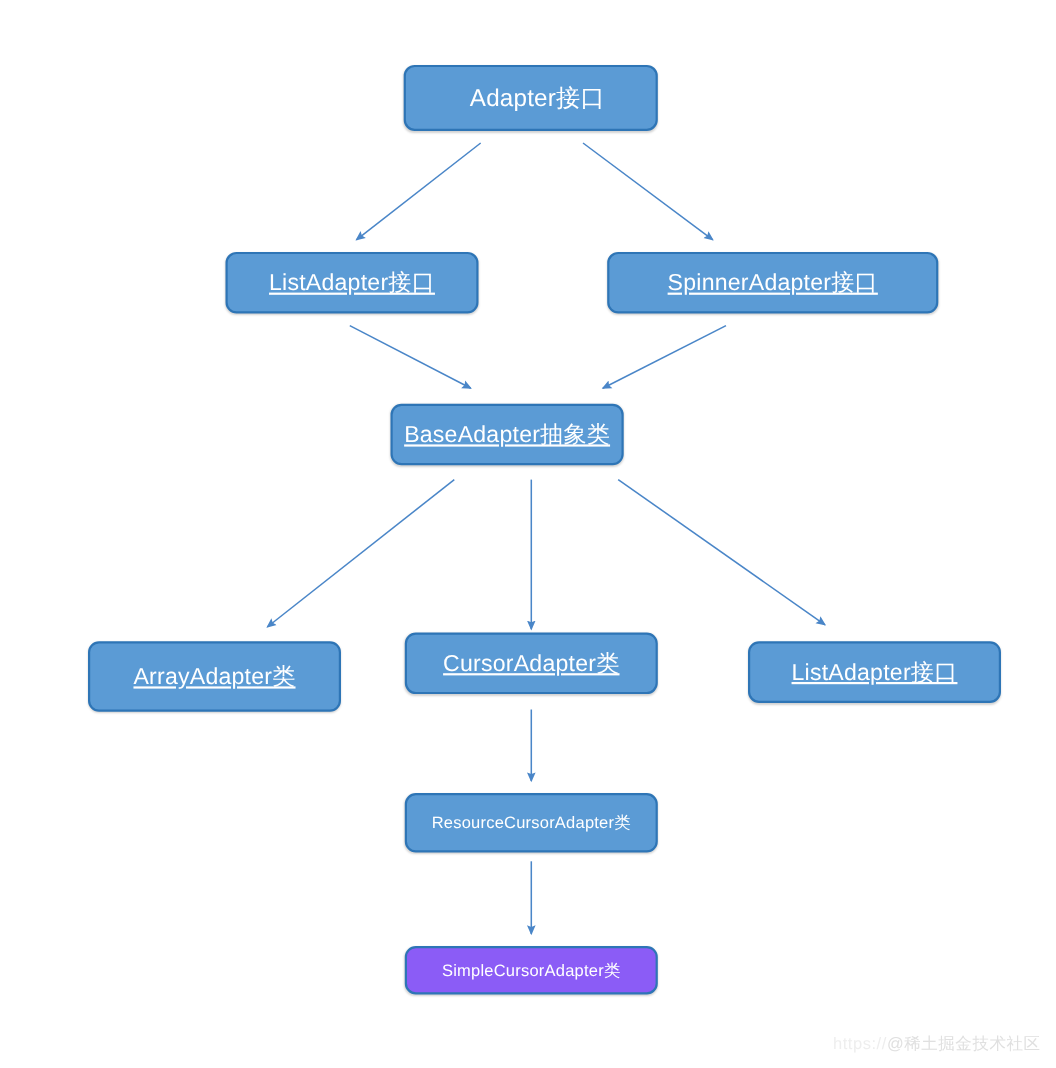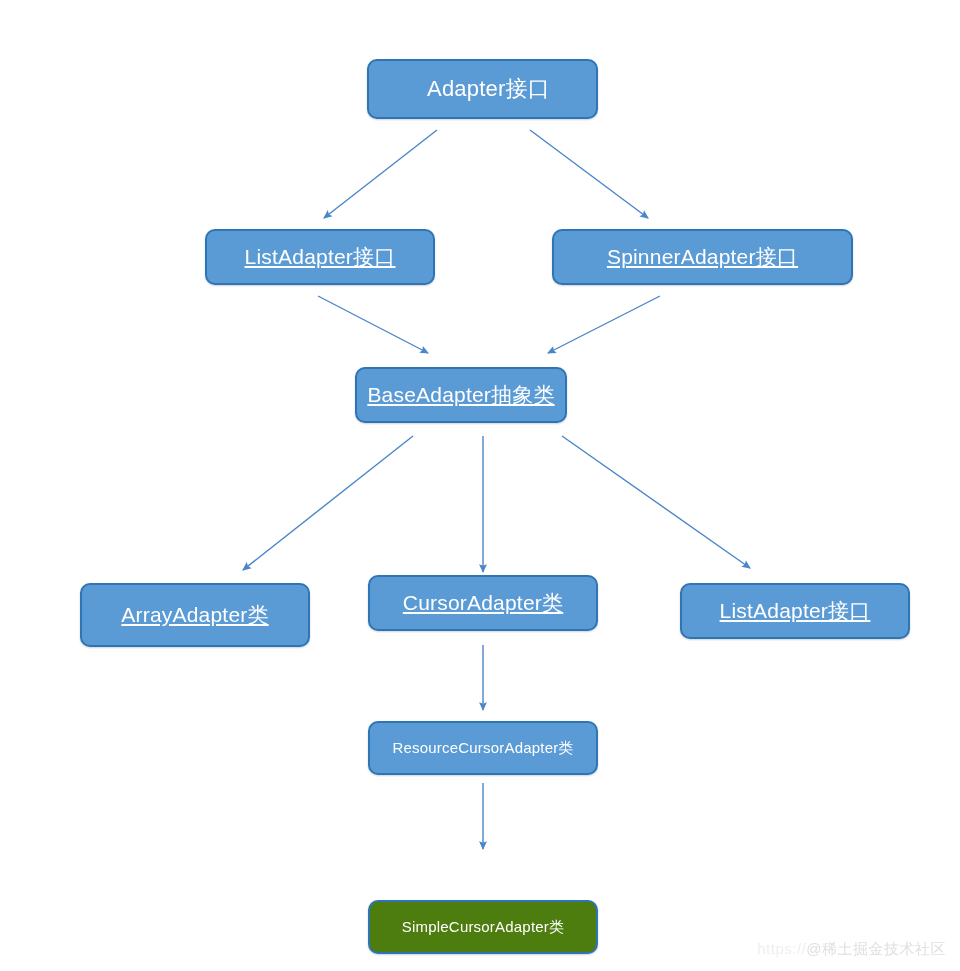--- a/index.html
+++ b/index.html
@@ -97,21 +97,21 @@
       </div>
       <div class="node node-md" style="left: 368px; top: 575px; width: 230px; height: 56px; background: rgb(91, 155, 213); border-color: rgb(46, 117, 182); color: rgb(255, 255, 255);">
         <span>CursorAdapter类</span>
       </div>
       <div class="node node-md" style="left: 680px; top: 583px; width: 230px; height: 56px; background: rgb(91, 155, 213); border-color: rgb(46, 117, 182); color: rgb(255, 255, 255);">
         <span>ListAdapter接口</span>
       </div>
       <div class="node node-sm" style="left: 368px; top: 721px; width: 230px; height: 54px; background: rgb(91, 155, 213); border-color: rgb(46, 117, 182); color: rgb(255, 255, 255);">
         <span>ResourceCursorAdapter类</span>
       </div>
-      <div class="node node-sm" style="left: 368px; top: 900px; width: 230px; height: 54px; background: #4d7c0f; border-color: rgb(46, 117, 182); color: rgb(255, 255, 255);">
+      <div class="node node-sm" style="left: 368px; top: 860px; width: 230px; height: 44px; background: #8b5cf6; border-color: rgb(46, 117, 182); color: rgb(255, 255, 255);">
         <span>SimpleCursorAdapter类</span>
       </div>
     </div>
 
   <div class="watermark">
     <span class="wm-url">https://</span><span class="wm-name">@稀土掘金技术社区</span>
   </div>
 
 </div>
 

